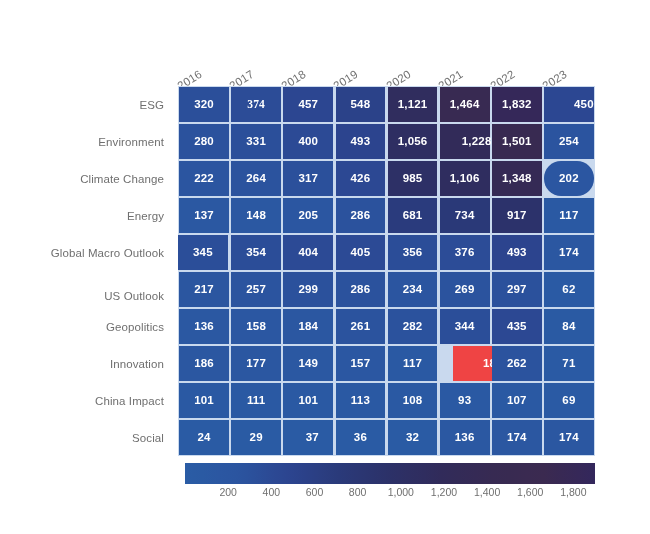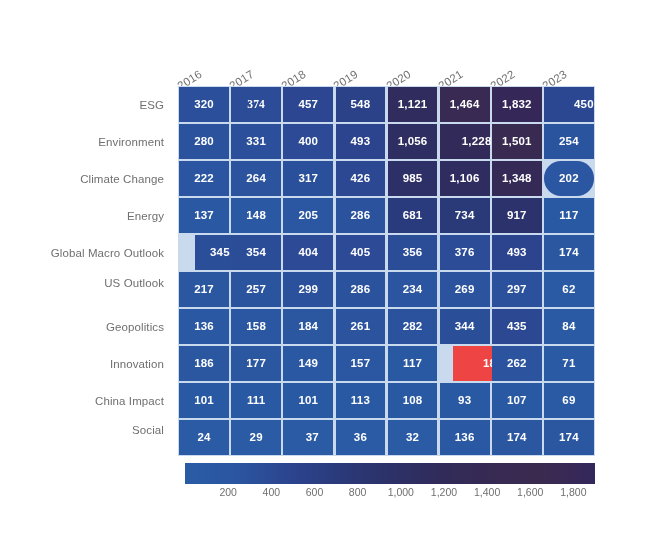--- a/index.html
+++ b/index.html
@@ -178,33 +178,33 @@
       </div>
       <div class="row-label-cell" style="top: 74px;">
         <span class="row-label-text">Climate Change</span>
       </div>
       <div class="row-label-cell" style="top: 111px;">
         <span class="row-label-text">Energy</span>
       </div>
       <div class="row-label-cell" style="top: 148px;">
         <span class="row-label-text">Global Macro Outlook</span>
       </div>
-      <div class="row-label-cell" style="top: 178px;">
+      <div class="row-label-cell" style="top: 191px;">
         <span class="row-label-text">US Outlook</span>
       </div>
       <div class="row-label-cell" style="top: 259px;">
         <span class="row-label-text">Innovation</span>
       </div>
       <div class="row-label-cell" style="top: 222px;">
         <span class="row-label-text">Geopolitics</span>
       </div>
       <div class="row-label-cell" style="top: 296px;">
         <span class="row-label-text">China Impact</span>
       </div>
-      <div class="row-label-cell" style="top: 325px; margin-left: 16px;">
+      <div class="row-label-cell" style="top: 333px; margin-left: 16px;">
         <span class="row-label-text">Social</span>
       </div>
     </div>
 
   <div id="heatmap-grid">
       <div class="heat-row" style="top: 0px;">
         <div class="heat-cell" style="left: 1.2px; background: rgb(43, 79, 154);">
           <span class="heat-cell-value">320</span>
         </div>
         <div class="heat-cell" style="left: 53.325px; background: rgb(44, 76, 151); font-family: Liberation Serif, serif;">
@@ -301,21 +301,21 @@
           <span class="heat-cell-value">734</span>
         </div>
         <div class="heat-cell" style="left: 313.95px; background: rgb(44, 50, 107);">
           <span class="heat-cell-value">917</span>
         </div>
         <div class="heat-cell" style="left: 366.075px; background: rgb(42, 89, 163);">
           <span class="heat-cell-value">117</span>
         </div>
       </div>
       <div class="heat-row" style="top: 148px;">
-        <div class="heat-cell" style="left: 17px; background: rgb(43, 78, 153); justify-content: center;">
+        <div class="heat-cell" style="left: 0; background: rgb(43, 78, 153); justify-content: center;">
           <span class="heat-cell-value">345</span>
         </div>
         <div class="heat-cell" style="left: 53.325px; background: rgb(43, 77, 152);">
           <span class="heat-cell-value">354</span>
         </div>
         <div class="heat-cell" style="left: 105.45px; background: rgb(44, 74, 149);">
           <span class="heat-cell-value">404</span>
         </div>
         <div class="heat-cell" style="left: 157.575px; background: rgb(44, 74, 149);">
           <span class="heat-cell-value">405</span>

